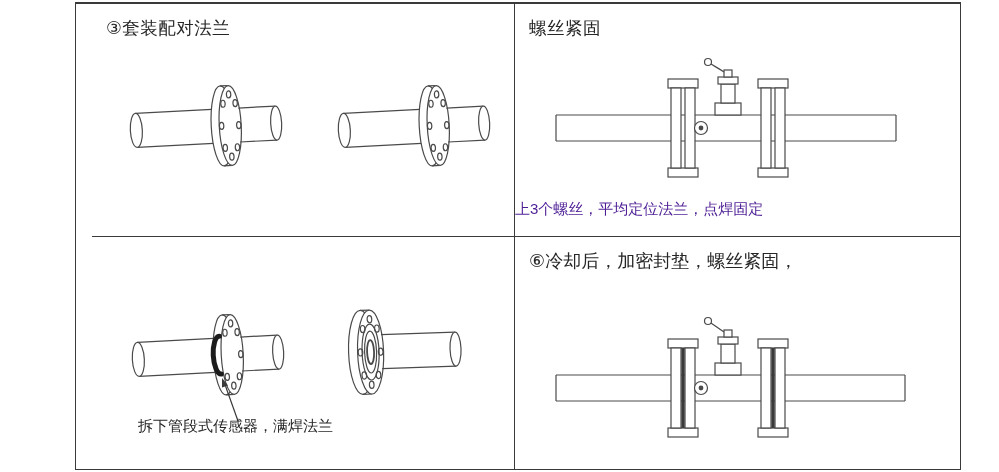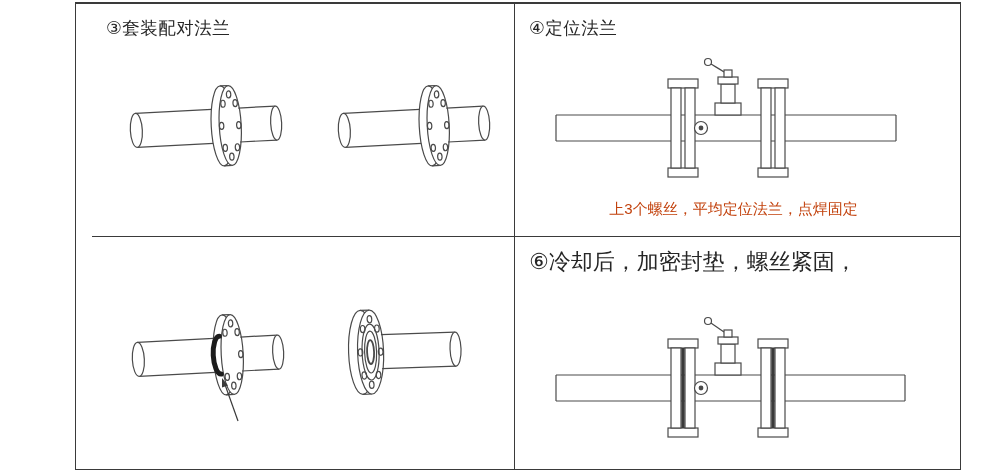--- a/index.html
+++ b/index.html
@@ -26,27 +26,27 @@
   .panel { position: relative; overflow: hidden; background: #fff; }
   .p1, .p3 { border-right: 1px solid #3a3a3a; }
   .p1, .p2 { border-bottom: 1px solid #3a3a3a; }
   .title {
     position: absolute; left: 14px; top: 12px;
     font-size: 17.5px; letter-spacing: 0.5px; color: #262626;
     white-space: nowrap;
   }
   .title-multiline {
     position: absolute; left: 14px; top: 10px;
-    font-size: 22px; line-height: 29px; color: #262626;
+    font-size: 18px; line-height: 29px; color: #262626;
     white-space: nowrap;
   }
   .title-multiline .line2 { display: block; padding-left: 24px; }
   .caption {
     position: absolute; left: 0; right: 8px; top: 196px;
-    text-align: center; font-size: 15px; color: #c2410c;
+    text-align: left; font-size: 15px; color: #4c1d95;
     white-space: nowrap;
   }
   .annotation {
     position: absolute; left: 46px; top: 180px;
     font-size: 15px; color: #262626; white-space: nowrap;
   }
   svg.diagram { position: absolute; left: 0; top: 0; }
 </style>
 </head>
 <body>
@@ -77,21 +77,21 @@
           <line x1="113" y1="62" x2="150" y2="62"></line>
           <ellipse cx="150" cy="45" rx="5.5" ry="17" fill="#fff"></ellipse>
         </g>
       </defs>
       <use href="#fp" transform="translate(32,82) rotate(-3)"></use>
       <use href="#fp" transform="translate(240,82) rotate(-3)"></use>
     </svg>
   </div>
 
   <div class="panel p2">
-    <div class="title">④定位法兰</div>
+    <div class="title">螺丝紧固</div>
     <svg class="diagram" width="461" height="232" viewBox="0 0 461 232">
       <g fill="none" stroke="#4a4a4a" stroke-width="1.2">
         <g>
           <line x1="41" y1="111" x2="381" y2="111"></line>
           <line x1="41" y1="137" x2="381" y2="137"></line>
           <line x1="41" y1="111" x2="41" y2="137"></line>
           <line x1="381" y1="111" x2="381" y2="137"></line>
         </g>
         <g>
           <rect x="153" y="75" width="30" height="9" fill="#fff"></rect>
@@ -162,20 +162,21 @@
         <ellipse cx="27" cy="46" rx="3.5" ry="12" stroke-width="1.8"></ellipse>
         <line x1="38" y1="29" x2="112" y2="29"></line>
         <line x1="38" y1="63" x2="112" y2="63"></line>
         <ellipse cx="112" cy="46" rx="5.5" ry="17" fill="#fff"></ellipse>
       </g>
       <g stroke="#3a3a3a" fill="#3a3a3a">
         <line x1="146" y1="184" x2="133.5" y2="149" stroke-width="1.2"></line>
         <polygon points="130,141 136,148.4 130,150.6" stroke="none"></polygon>
       </g>
     </svg>
+    <div class="annotation">拆下管段式传感器，满焊法兰</div>
   </div>
 
   <div class="panel p4">
     <div class="title-multiline">
       <span class="line1">⑥冷却后，加密封垫，螺丝紧固，</span>
     </div>
     <svg class="diagram" width="461" height="232" viewBox="0 0 461 232">
       <g fill="none" stroke="#4a4a4a" stroke-width="1.2">
         <g>
           <line x1="41" y1="138" x2="390" y2="138"></line>

